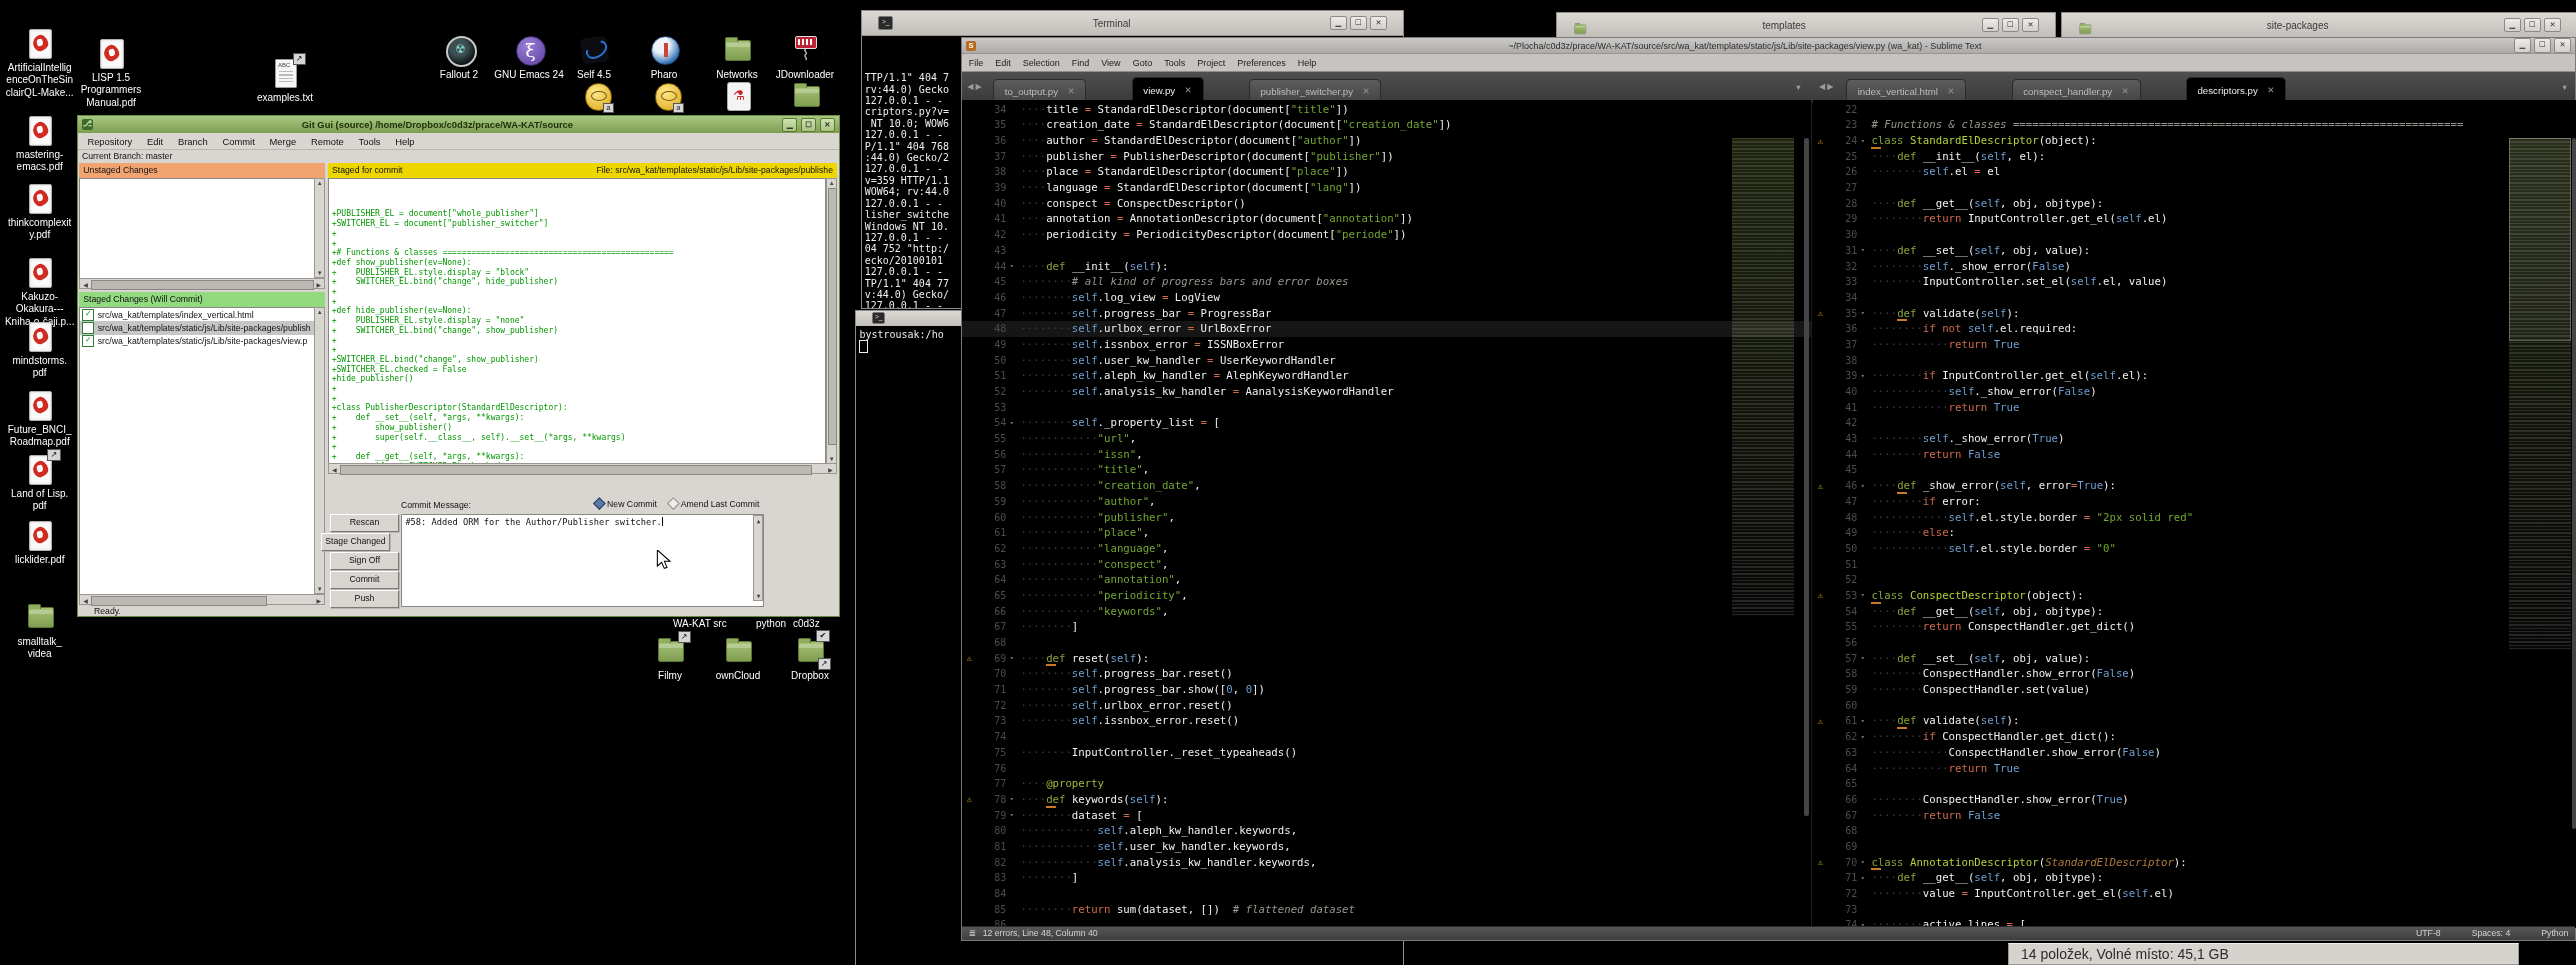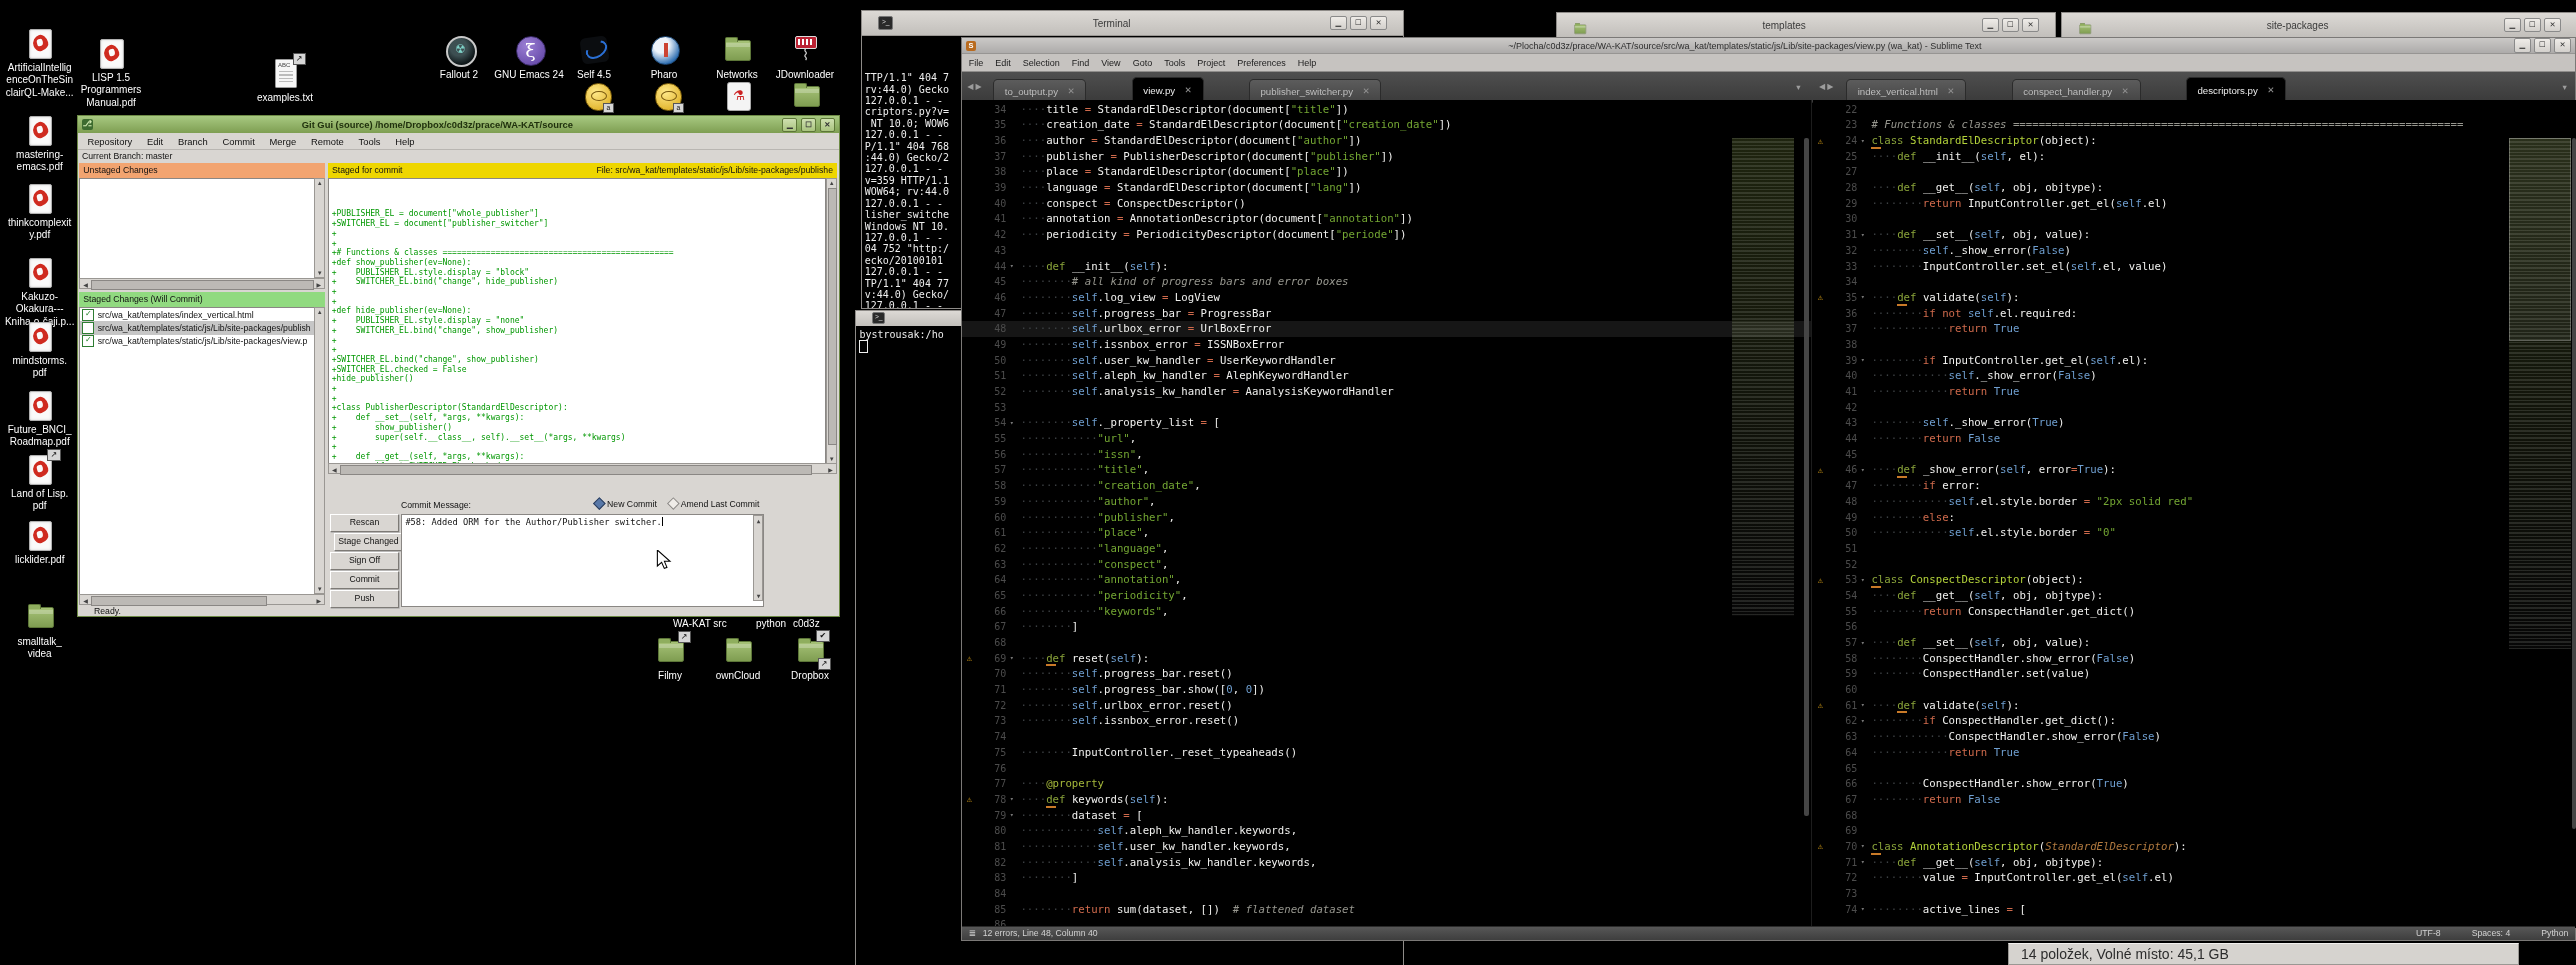--- a/index.html
+++ b/index.html
@@ -537,21 +537,21 @@
     </div>
 
     <div class="abs" style="left:323px;top:384px;font-size:8.7px;color:#111;">Commit Message:</div>
     <div class="abs" style="left:517px;top:383px;font-size:8.7px;color:#111;">
       <span><span class="radio on"></span><span>New Commit</span></span>
       <span style="margin-left:9.4px;"><span class="radio off"></span><span>Amend Last Commit</span></span>
     </div>
     <div>
 
     <div class="gbtn" style="left: 252px; top: 398px;">Rescan</div>
-        <div class="gbtn" style="left: 256px; top: 417px;">Stage Changed</div>
+        <div class="gbtn" style="left: 243px; top: 417px;">Stage Changed</div>
         <div class="gbtn" style="left: 252px; top: 436px;">Sign Off</div>
         <div class="gbtn" style="left: 252px; top: 455px;">Commit</div>
         <div class="gbtn" style="left: 252px; top: 474px;">Push</div>
       </div>
     <div id="gmsg" style="left:323px;top:398px;width:354px;height:87px;">
       <span>#58: Added ORM for the Author/Publisher switcher.</span><span class="caret"></span>
       <div class="gscroll-v" style="right:0;top:0;height:86px;width:10px;">
         <span class="garr" style="top:0.7px;">▲</span>
           <span class="garr" style="bottom:0.7px;">▼</span>
       </div>
@@ -1025,20 +1025,26 @@
             <span class="cl-code"><span class="mark" style="display: block; left: 0px;"></span><span class="tok-k">class </span><span class="tok-n">StandardElDescriptor</span><span class="tok-t">(object):</span></span>
           </div>
 
           <div class="cl">
             <span class="cl-warn"></span>
             <span class="cl-num">25</span>
             <span class="cl-fold"></span>
             <span class="cl-code"><span class="tok-w">····</span><span class="tok-k">def </span><span class="tok-t">__init__(</span><span class="tok-b">self</span><span class="tok-t">, el):</span></span>
           </div>
 
+          <div class="cl">
+            <span class="cl-warn"></span>
+            <span class="cl-num">26</span>
+            <span class="cl-fold"></span>
+            <span class="cl-code"><span class="tok-w">········</span><span class="tok-b">self</span><span class="tok-t">.el </span><span class="tok-r">= </span><span class="tok-t">el</span></span>
+          </div>
 
           <div class="cl">
             <span class="cl-warn"></span>
             <span class="cl-num">27</span>
             <span class="cl-fold"></span>
             <span class="cl-code"></span>
           </div>
 
           <div class="cl">
             <span class="cl-warn"></span>

